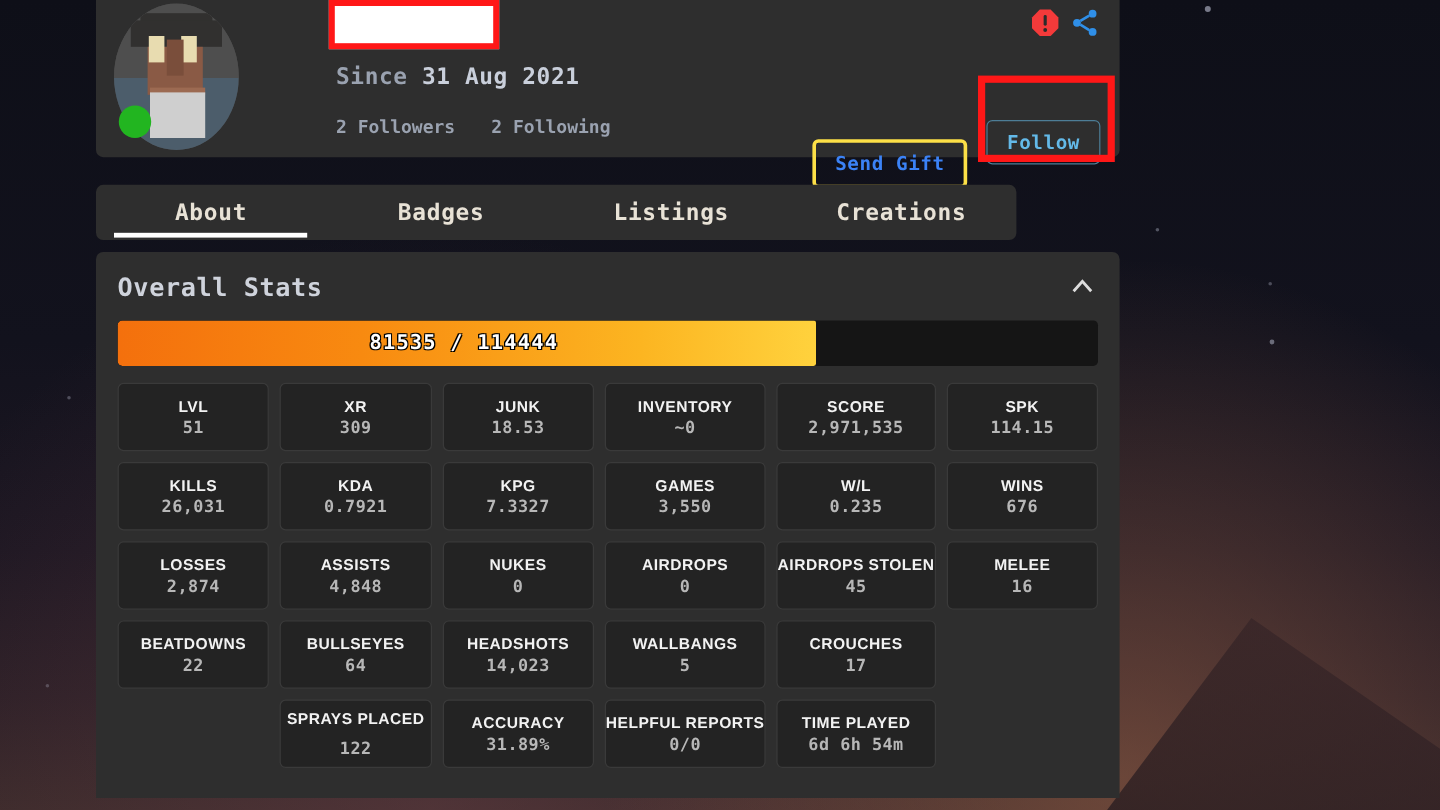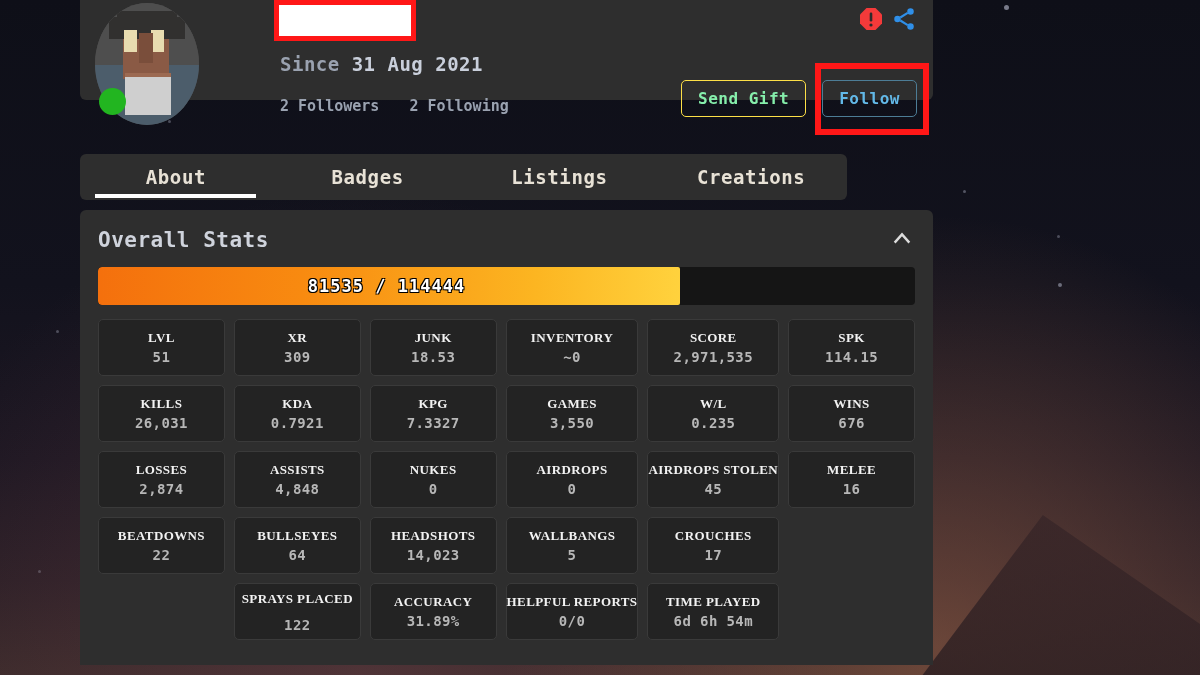--- a/index.html
+++ b/index.html
@@ -38,21 +38,21 @@
     height: 190px;
     background: linear-gradient(200deg, rgba(60,40,42,0.85), rgba(30,22,28,0.9));
     clip-path: polygon(42% 0%, 100% 72%, 100% 100%, 0% 100%);
     opacity: 0.8;
   }
 
   
   .profile-card {
     position: absolute;
     left: 80px; top: 0;
-    width: 853px; height: 100px;
+    width: 853px; height: 131px;
     background: #2e2e2e;
     border-radius: 0 0 6px 6px;
     padding-left: 36px;
   }
 
   .avatar-wrap { position: absolute; left: 15px; top: 3px; width: 105px; height: 122px; }
   .avatar {
     position: absolute; left: 0; top: 0;
     width: 104px; height: 122px;
     border-radius: 50%;
@@ -111,21 +111,21 @@
   .btn {
     font-family: "DejaVu Sans Mono", monospace;
     font-weight: bold;
     font-size: 16px;
     padding: 8px 16px;
     border-radius: 5px;
     background: transparent;
     cursor: pointer;
     letter-spacing: 0.5px;
   }
-  .btn-gift { color: #86efac; border: 1px solid #fde047; }
+  .btn-gift { color: #3b82f6; border: 3px solid #fde047; margin-top: 36px; }
   .btn-follow { color: #63b9e8; border: 1px solid #4d7d96; }
   .follow-highlight {
     position: absolute; right: 4px; top: 63px;
     width: 114px; height: 72px;
     border: 6px solid #ff1717;
     pointer-events: none;
   }
 
   
   .tabs-bar {
@@ -218,21 +218,21 @@
     border: 1px solid #3a3a3a;
     border-radius: 5px;
     height: 57px;
     display: flex;
     flex-direction: column;
     align-items: center;
     justify-content: center;
     gap: 3px;
   }
   .stat-label {
-    font-family: Liberation Serif, serif;
+    font-family: Liberation Sans, sans-serif;
     font-weight: bold;
     font-size: 13px;
     color: #f2f2f2;
     letter-spacing: 0.4px;
     white-space: nowrap;
   }
   .stat-value {
     font-family: "DejaVu Sans Mono", monospace;
     font-weight: bold;
     font-size: 14px;

